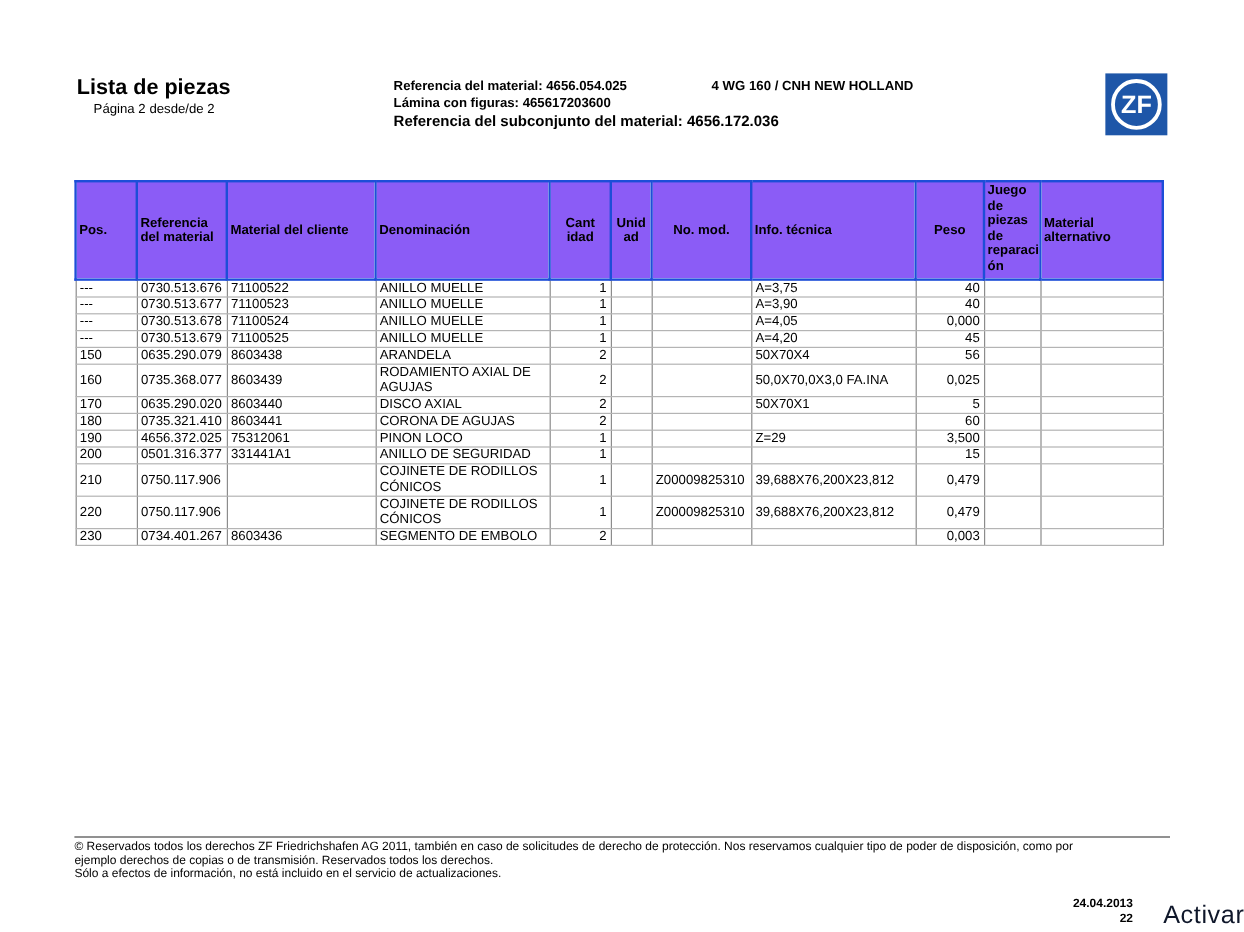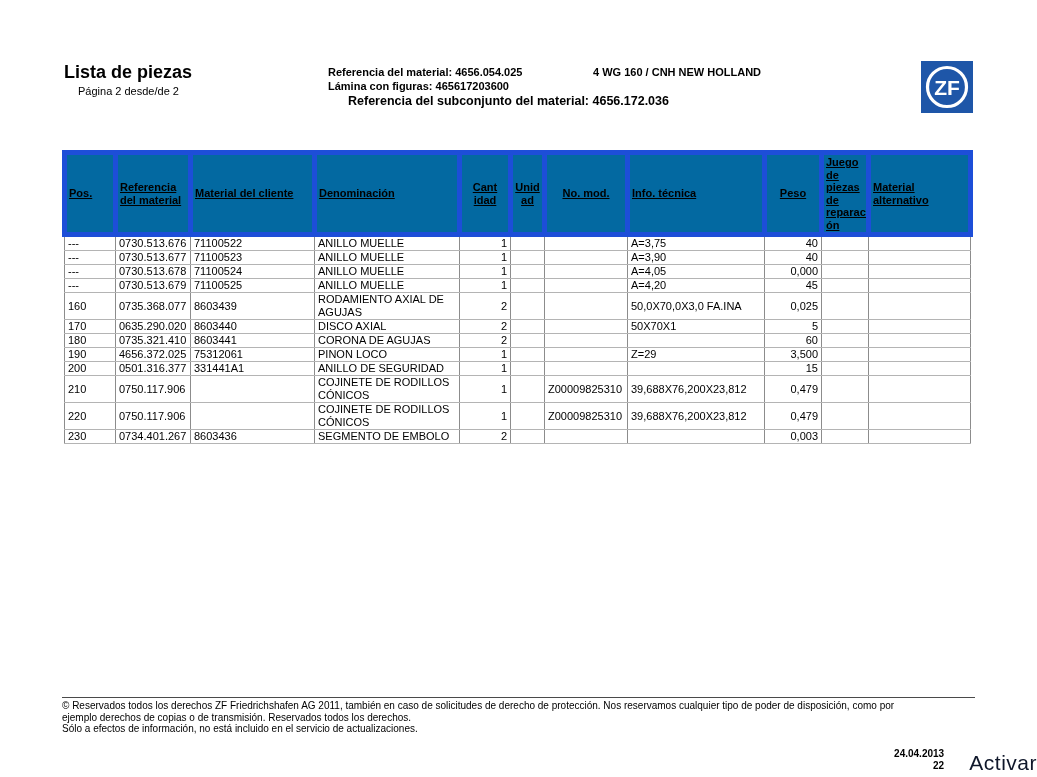--- a/index.html
+++ b/index.html
@@ -7,29 +7,29 @@
     width:1037px;height:777px;background:#ffffff;position:relative;overflow:hidden;
     font-family:"Liberation Sans",sans-serif;color:#000;
   }
   
   .title-block{position:absolute;left:64px;top:62px;}
   .doc-title{font-size:18px;font-weight:bold;line-height:20px;text-align:center;}
   .doc-subtitle{font-size:11px;margin-top:3px;margin-left:14px;}
   .info-block{position:absolute;left:328px;top:65px;font-weight:bold;font-size:11px;line-height:14px;}
   .info-line1{display:flex;}
   .info-line1 .part1{display:inline-block;width:265px;}
-  .info-line3{font-size:12.5px;margin-top:1px;margin-left:20px;}
+  .info-line3{font-size:12.5px;margin-top:1px;}
   .logo{position:absolute;left:921px;top:61px;width:52px;height:48px;}
   
   .table-wrap{position:absolute;left:62px;top:150px;}
   table{border-collapse:collapse;table-layout:fixed;width:906px;font-size:11px;}
   th{
-    background:#0369a1;border:5px solid #1d4ed8;font-weight:bold;
+    background:#8b5cf6;border:2px solid #1d4ed8;font-weight:bold;
     padding:1px 2px;white-space:pre-line;vertical-align:middle;text-align:left;
-    line-height:12.5px;overflow:hidden;text-decoration:underline;
+    line-height:12.5px;overflow:hidden;
   }
   thead tr{height:82px;}
   td{
     border-top:1px solid #b4b4b4;border-bottom:1px solid #b4b4b4;
     border-left:1px solid #8c8c8c;border-right:1px solid #8c8c8c;
     padding:0 3px;white-space:pre-line;line-height:13px;vertical-align:middle;overflow:hidden;
   }
   tbody tr{height:14px;}
   th.c-qty,th.c-unit,th.c-mod,th.c-peso{text-align:center;}
   th.c-juego{vertical-align:top;}
@@ -160,20 +160,33 @@
           <td class="c-denom">ANILLO MUELLE</td>
           <td class="c-qty">1</td>
           <td class="c-unit"></td>
           <td class="c-mod"></td>
           <td class="c-info">A=4,20</td>
           <td class="c-peso">45</td>
           <td class="c-juego"></td>
           <td class="c-alt"></td>
         </tr>
         <tr>
+          <td class="c-pos">150</td>
+          <td class="c-ref">0635.290.079</td>
+          <td class="c-client">8603438</td>
+          <td class="c-denom">ARANDELA</td>
+          <td class="c-qty">2</td>
+          <td class="c-unit"></td>
+          <td class="c-mod"></td>
+          <td class="c-info">50X70X4</td>
+          <td class="c-peso">56</td>
+          <td class="c-juego"></td>
+          <td class="c-alt"></td>
+        </tr>
+        <tr>
           <td class="c-pos">160</td>
           <td class="c-ref">0735.368.077</td>
           <td class="c-client">8603439</td>
           <td class="c-denom">RODAMIENTO AXIAL DE
 AGUJAS</td>
           <td class="c-qty">2</td>
           <td class="c-unit"></td>
           <td class="c-mod"></td>
           <td class="c-info">50,0X70,0X3,0 FA.INA</td>
           <td class="c-peso">0,025</td>

